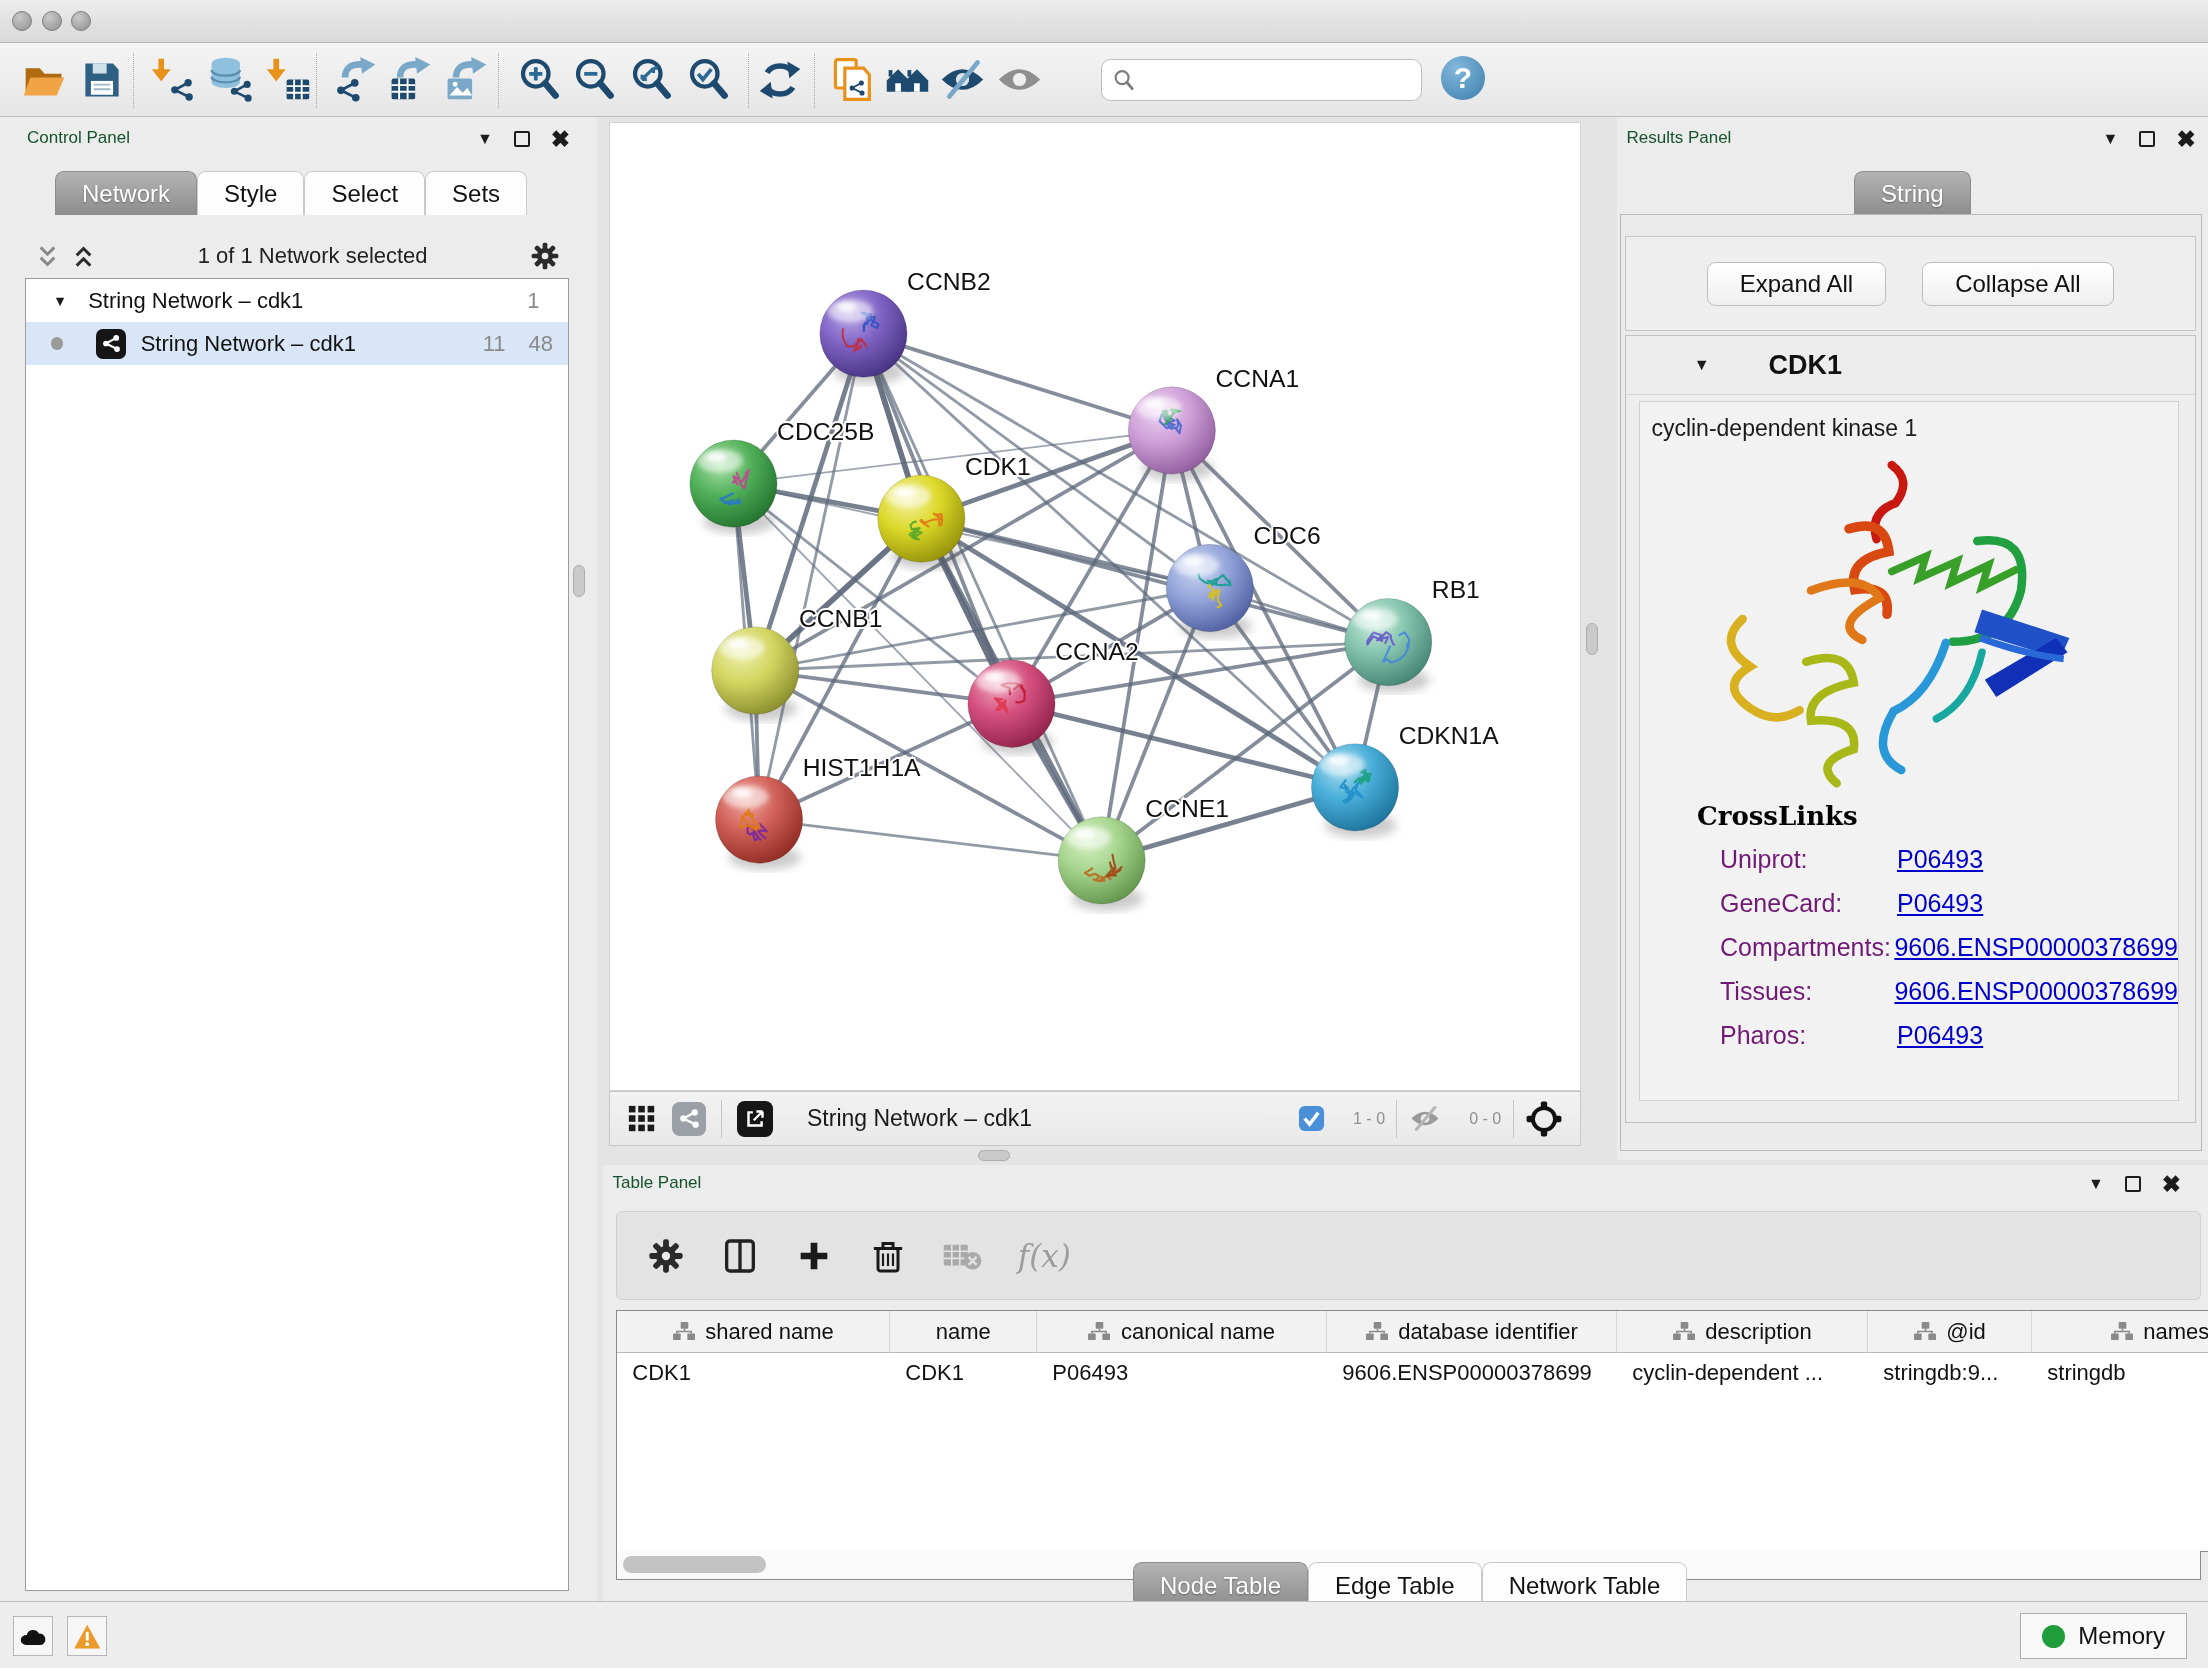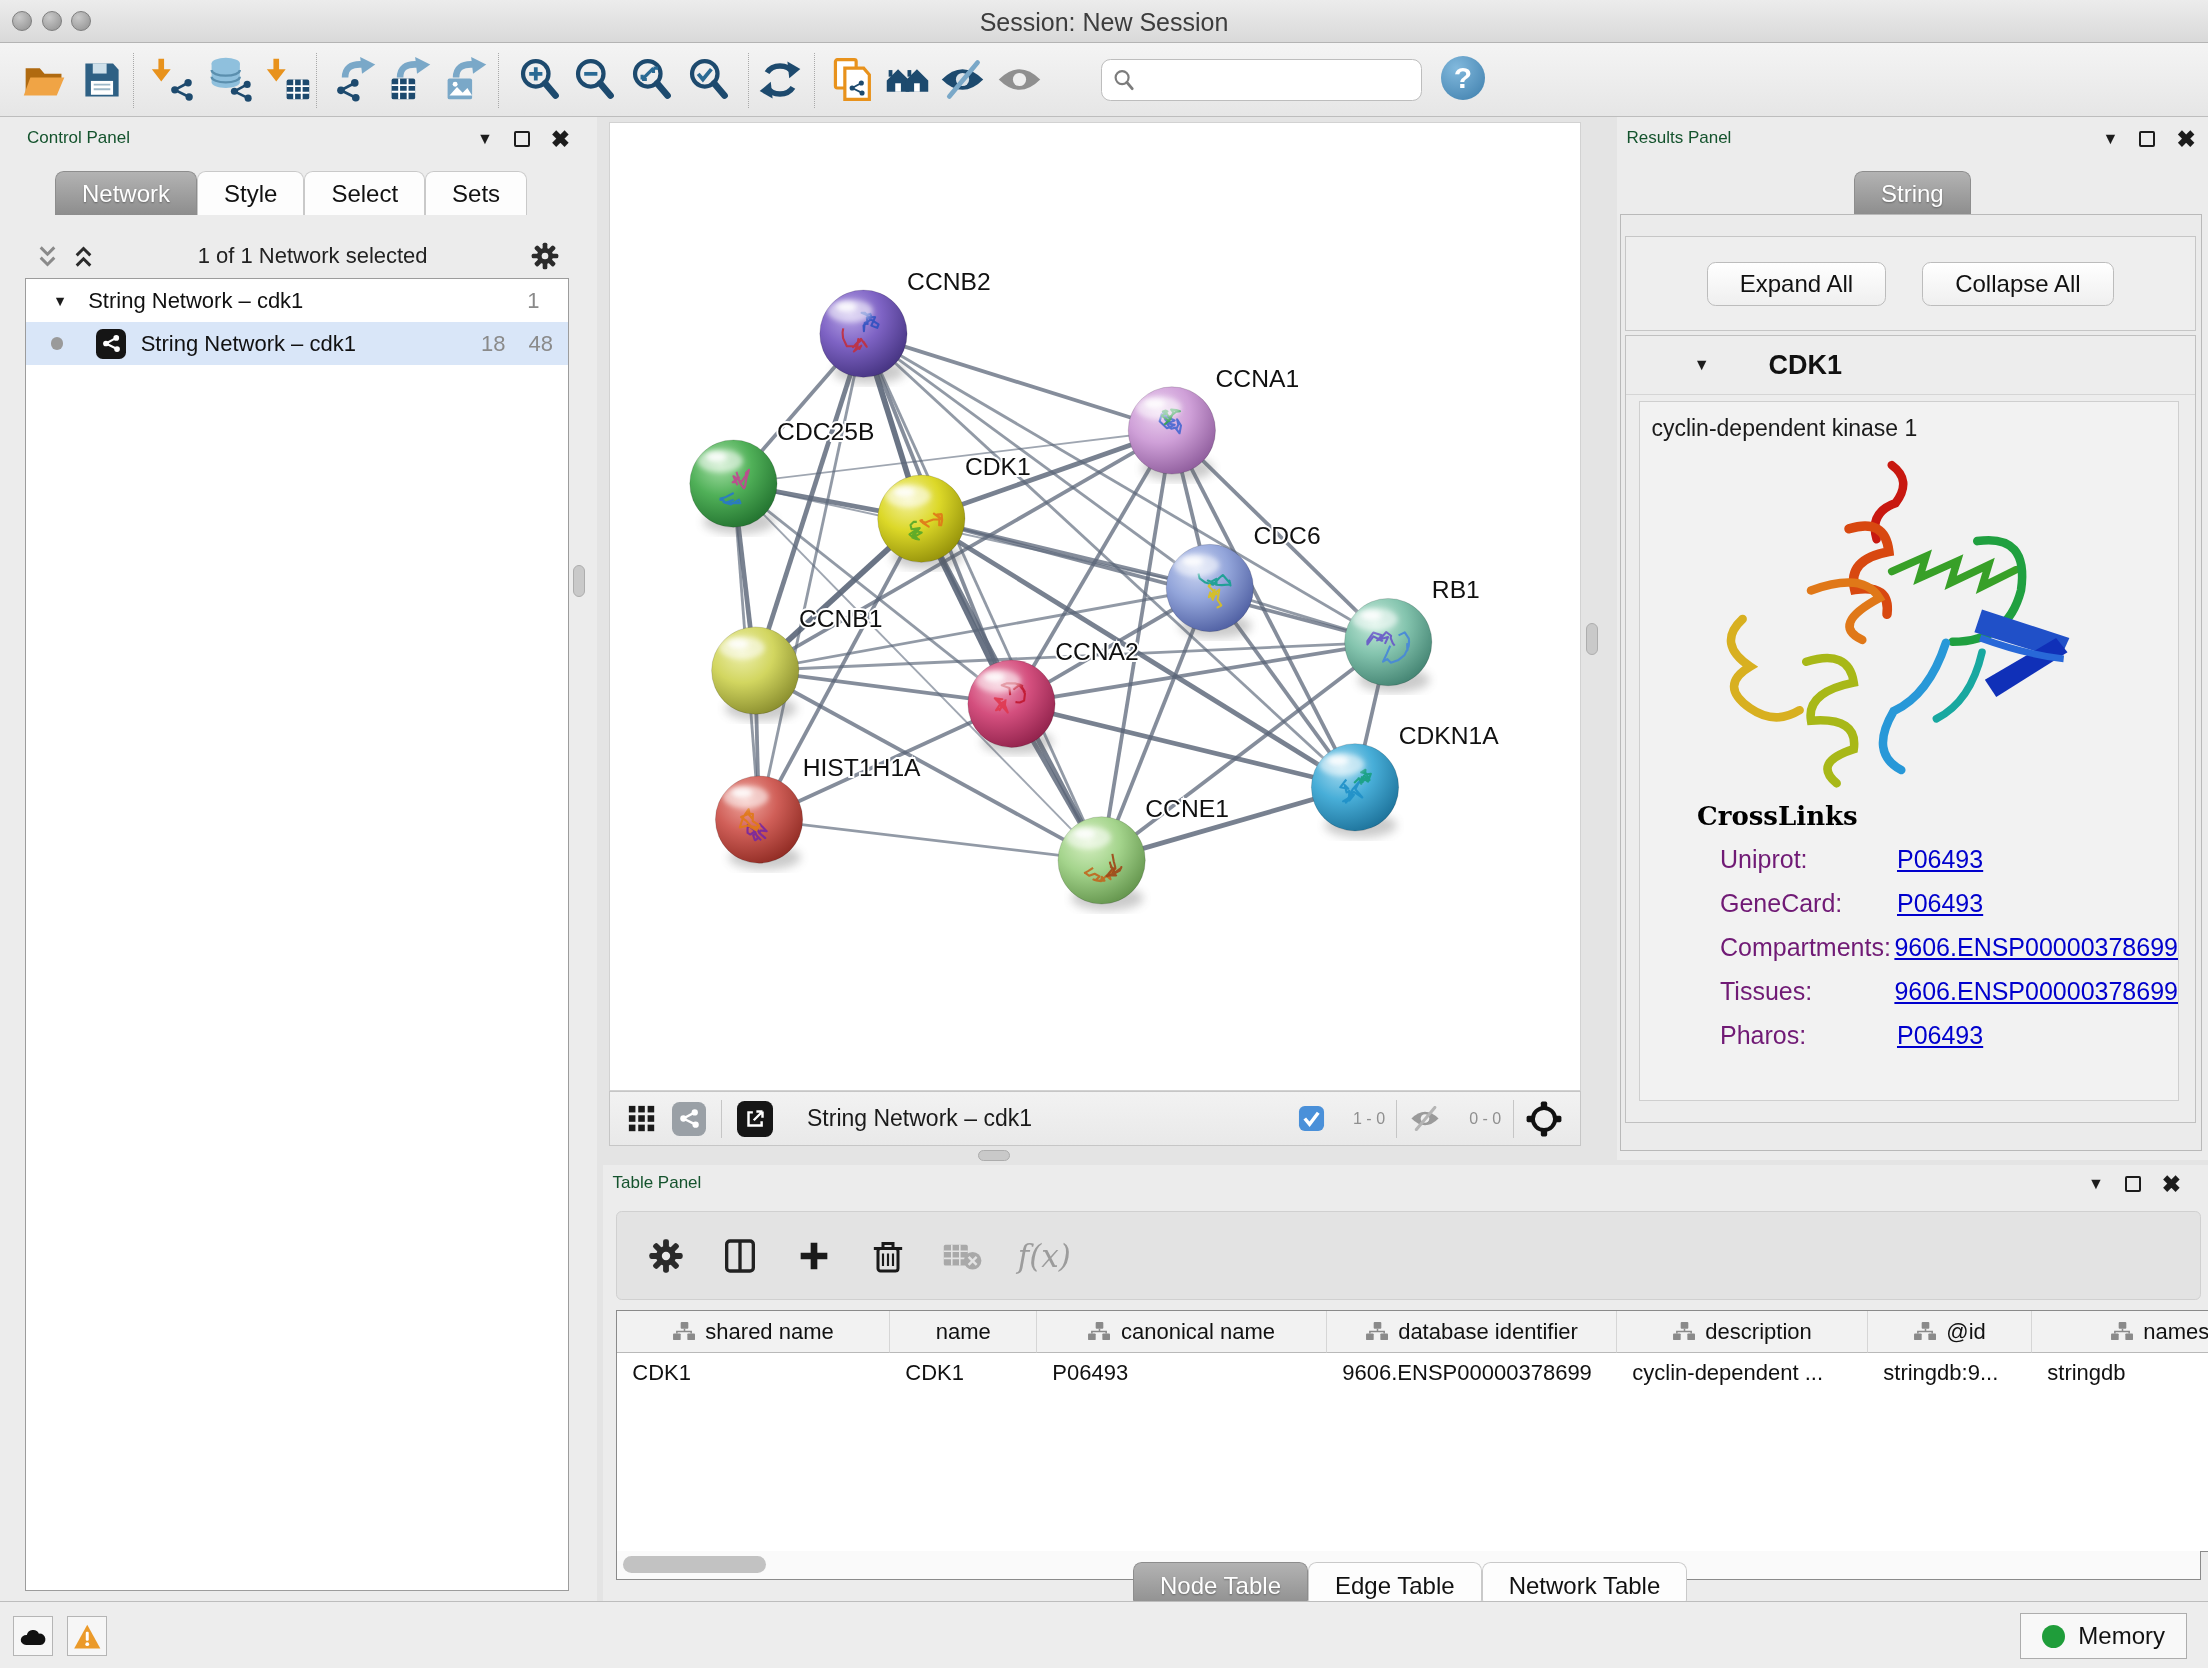--- a/index.html
+++ b/index.html
@@ -150,21 +150,20 @@
     </symbol>
   </defs>
 </svg>
 
 <div class="window">
 
   <div class="titlebar">
     <div class="traffic" style="left:12.4px"></div>
     <div class="traffic" style="left:42px"></div>
     <div class="traffic" style="left:71px"></div>
-    <div class="win-title">Session: New Session</div>
   </div>
 
   <div class="toolbar">
     <div class="tbtn" style="left:19px">
       <svg width="49" height="49" viewBox="0 0 52 52">
         <path d="M6 14h15l5 6h18v5H17L9 42H6z" fill="#b06a10"></path>
         <path d="M11 24h36l-8 19H4z" fill="#f0a445"></path>
       </svg>
     </div>
     <div class="tbtn" style="left:76px">
@@ -345,21 +344,21 @@
         <span class="cnt" style="margin-left:auto;margin-right:28.5px">1</span>
       </div>
       <div class="cprow rowsel">
         <span class="bullet" style="margin-left:25px"></span>
         <span class="shareblk" style="margin-left:33px">
           <svg width="19" height="19" viewBox="0 0 24 24" style="color:#fff">
               <use href="#sym-share"></use>
             </svg>
         </span>
         <span style="margin-left:14.3px">String Network – cdk1</span>
-        <span class="cnt" style="margin-left:auto">18</span>
+        <span class="cnt" style="margin-left:auto">11</span>
         <span class="cnt" style="margin-left:23px;margin-right:15px">48</span>
       </div>
     </div>
   </div>
 
   <div class="handle" style="left:573px;top:565px;width:12.4px;height:32px"></div>
   <div class="handle" style="left:1586px;top:623px;width:12.4px;height:32px"></div>
   <div class="handle" style="left:978px;top:1150px;width:32px;height:11.4px"></div>
 
   <svg id="net-canvas" viewBox="0 0 1022 1019">

